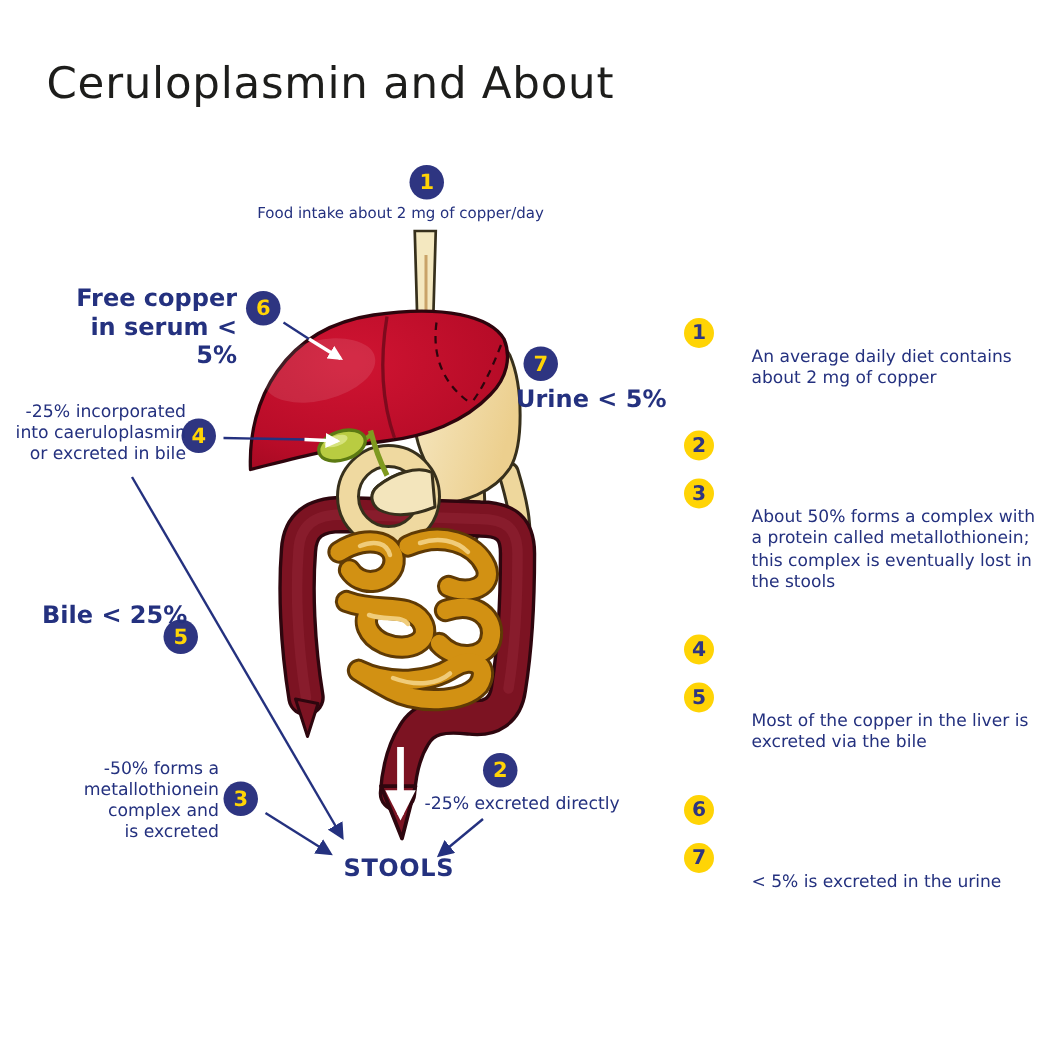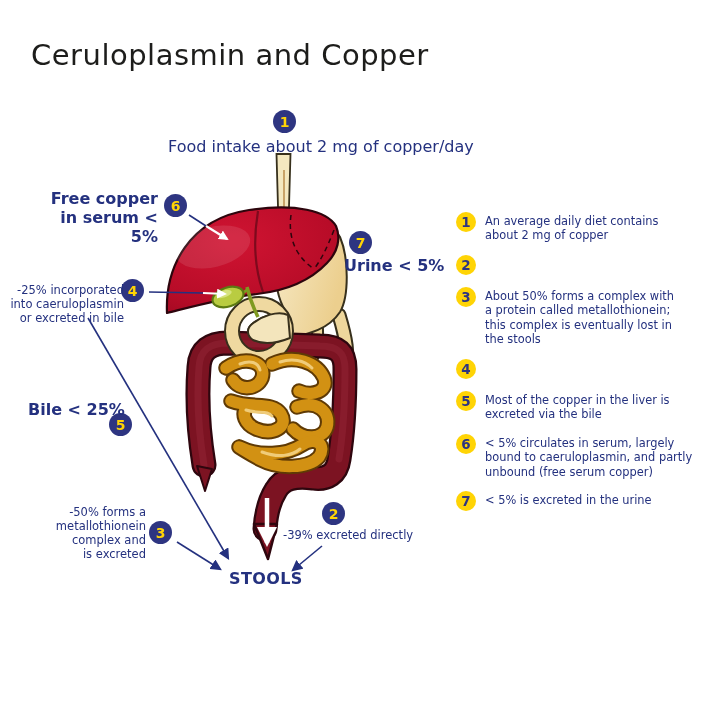--- a/index.html
+++ b/index.html
@@ -8,24 +8,24 @@
     font-family:"DejaVu Sans","Liberation Sans",sans-serif;overflow:hidden;
   }
   .page-title{
     position:absolute;left:31px;top:38px;margin:0;
     font-size:29px;font-weight:400;letter-spacing:0.5px;color:var(--titleColor,#1d1d1b);
   }
   svg.art{position:absolute;left:0;top:0;}
   
   .lbl{position:absolute;color:var(--navy,#24317f);white-space:pre-line;font-size:11.5px;line-height:1.22;}
   .lbl.bold{font-weight:bold;font-size:16px;}
-  .food{left:168px;top:137px;width:270px;text-align:center;white-space:nowrap;font-size:16px;}
+  .food{left:132px;top:137px;width:270px;text-align:center;white-space:nowrap;font-size:10px;}
   .freecopper{left:36px;top:190px;width:122px;text-align:right;line-height:1.18;}
   .urine{left:344px;top:256px;}
-  .incorp{left:0px;top:267px;width:124px;text-align:right;margin-top:16px;}
+  .incorp{left:0px;top:267px;width:124px;text-align:right;}
   .bile{left:28px;top:400px;}
   .metallo{left:44px;top:505px;width:102px;text-align:right;}
   .excreted{left:283px;top:528px;}
   .stools{left:229px;top:569px;letter-spacing:0.4px;font-size:13px;}
   
   .badge{
     position:absolute;width:23px;height:23px;border-radius:50%;
     background:var(--badgeNavy,#2e3581);color:var(--badgeYellow,#ffd405);
     font-weight:bold;font-size:14px;display:flex;align-items:center;justify-content:center;
   }
@@ -34,26 +34,26 @@
   .pos-b5{left:109px;top:413px;} .pos-b6{left:164px;top:194px;}
   .pos-b7{left:349px;top:231px;}
   
   .legend{position:absolute;left:456px;top:212px;width:250px;display:flex;flex-direction:column;gap:12px;}
   .legend-item{display:flex;gap:9px;align-items:flex-start;}
   .ybadge{
     width:20px;height:20px;border-radius:50%;flex-shrink:0;
     background:var(--badgeYellow,#ffd405);color:var(--badgeNavy,#2e3581);
     font-weight:bold;font-size:13.5px;display:flex;align-items:center;justify-content:center;
   }
-  .ltext{margin:0;padding-top:2px;font-size:11.4px;line-height:1.27;color:var(--navy,#24317f);white-space:pre-line;}
+  .ltext{margin:16px;padding-top:2px;font-size:11.4px;line-height:1.27;color:var(--navy,#24317f);white-space:pre-line;}
 </style>
 </head>
 <body>
 
-<h1 class="page-title">Ceruloplasmin and Copper</h1>
+<h1 class="page-title">Ceruloplasmin and About</h1>
 
 <svg class="art" width="703" height="703" viewBox="0 0 703 703" aria-hidden="true">
   <defs>
     <radialGradient id="gLiver" cx="38%" cy="32%" r="90%">
       <stop offset="0%" stop-color="#d01432"></stop>
       <stop offset="65%" stop-color="#b80c28"></stop>
       <stop offset="100%" stop-color="#9a081f"></stop>
     </radialGradient>
     <linearGradient id="gStomach" x1="0" y1="0" x2="1" y2="0.35">
       <stop offset="0%" stop-color="#faf3da"></stop>
@@ -151,21 +151,21 @@
 in serum &lt; 5%</div>
 <div class="lbl bold urine">Urine &lt; 5%</div>
 <div class="lbl incorp">-25% incorporated
 into caeruloplasmin
 or excreted in bile</div>
 <div class="lbl bold bile">Bile &lt; 25%</div>
 <div class="lbl metallo">-50% forms a
 metallothionein
 complex and
 is excreted</div>
-<div class="lbl excreted">-39% excreted directly</div>
+<div class="lbl excreted">-25% excreted directly</div>
 <div class="lbl bold stools">STOOLS</div>
 
 <div class="legend">
   <div class="legend-item">
     <span class="ybadge">1</span>
     <p class="ltext">An average daily diet contains
 about 2 mg of copper</p>
   </div>
   <div class="legend-item">
     <span class="ybadge">2</span>
@@ -180,21 +180,18 @@
   <div class="legend-item">
     <span class="ybadge">4</span>
   </div>
   <div class="legend-item">
     <span class="ybadge">5</span>
     <p class="ltext">Most of the copper in the liver is
 excreted via the bile</p>
   </div>
   <div class="legend-item">
     <span class="ybadge">6</span>
-    <p class="ltext">&lt; 5% circulates in serum, largely
-bound to caeruloplasmin, and partly
-unbound (free serum copper)</p>
   </div>
   <div class="legend-item">
     <span class="ybadge">7</span>
     <p class="ltext">&lt; 5% is excreted in the urine</p>
   </div>
 </div>
 
 </body></html>

